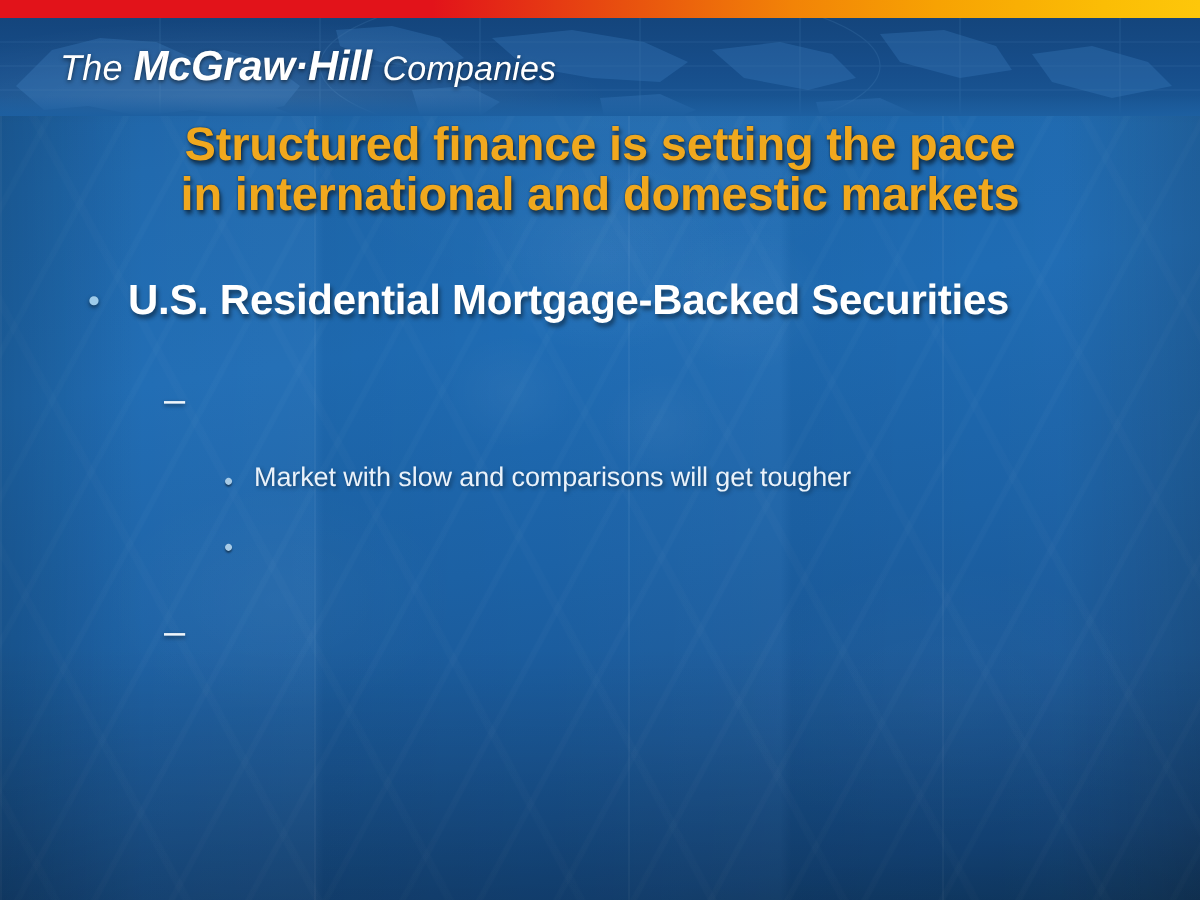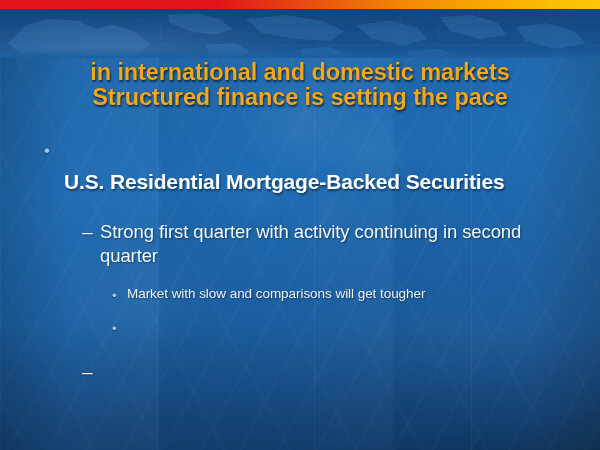--- a/index.html
+++ b/index.html
@@ -156,21 +156,20 @@
     font-size: 17px;
     line-height: 25px;
     text-shadow: 0 1px 2px rgba(0,0,0,0.5);
   }
   .lvl1 .txt {
     font-weight: bold;
     font-size: 21px;
     line-height: 25px;
     letter-spacing: -0.15px;
     text-shadow: 1px 2px 2px rgba(0,0,0,0.45);
-    margin-top: 31px;
   }
 
   
   .lvl2 { padding-left: 82px; padding-right: 34px; margin-bottom: 10px; }
   .lvl2 .mark {
     flex: 0 0 auto;
     width: 18px;
     font-size: 19px;
     line-height: 24px;
     color: #eef5fb;
@@ -236,38 +235,38 @@
       <g stroke="#6fa8d8" stroke-width="0.6" opacity="0.33" fill="none">
         <path d="M0 12 H600 M0 24 H600 M0 36 H600"></path>
         <path d="M80 0 V49 M160 0 V49 M240 0 V49 M320 0 V49 M400 0 V49 M480 0 V49 M560 0 V49"></path>
         <ellipse cx="300" cy="24" rx="140" ry="40"></ellipse>
       </g>
     </svg>
     <div class="glow"></div>
     <div class="fadebottom"></div>
   </div>
 
+  <div class="logo"><span class="thin">The</span> <span class="bold">McGraw·Hill</span> <span class="comp">Companies</span></div>
 
   <div class="title">
+    <span class="ln">Structured finance is setting the pace</span>
     <span class="ln">in international and domestic markets</span>
-    <span class="ln">Structured finance is setting the pace</span>
   </div>
 
   <div class="body">
 
     <div class="row lvl1">
       <span class="mark">•</span>
       <span class="txt">U.S. Residential Mortgage-Backed Securities</span>
     </div>
 
     <div class="gap-a"></div>
 
     <div class="row lvl2">
       <span class="mark">–</span>
-      <span class="txt">Strong first quarter with activity continuing in second quarter</span>
     </div>
 
     <div class="gap-b"></div>
 
     <div class="row lvl3">
       <span class="mark">•</span>
       <span class="txt">Market with slow and comparisons will get tougher</span>
     </div>
 
     <div class="gap-b"></div>

